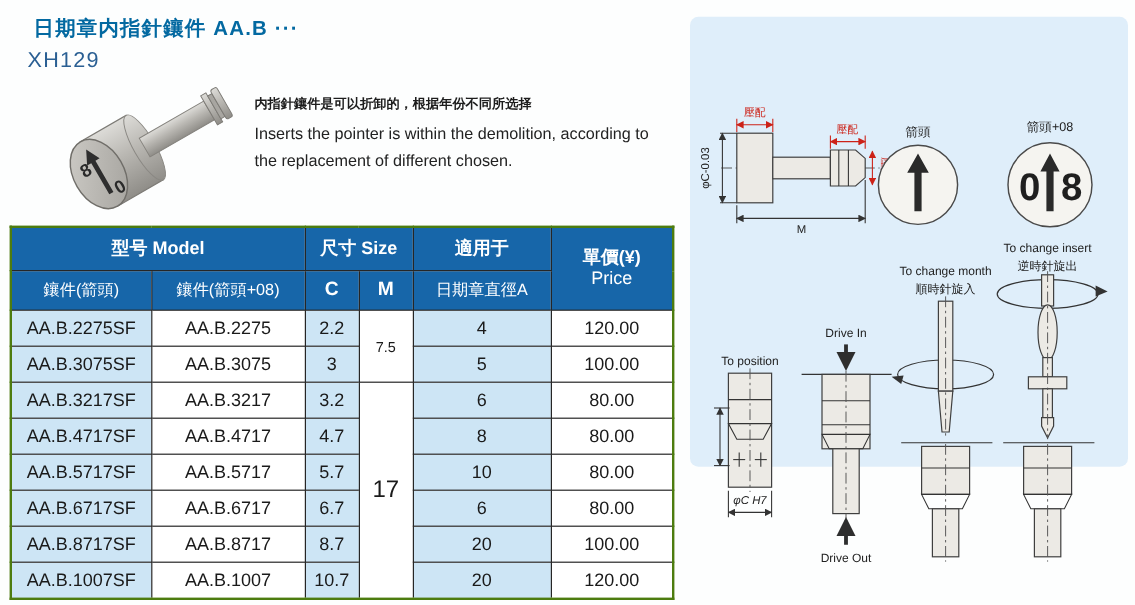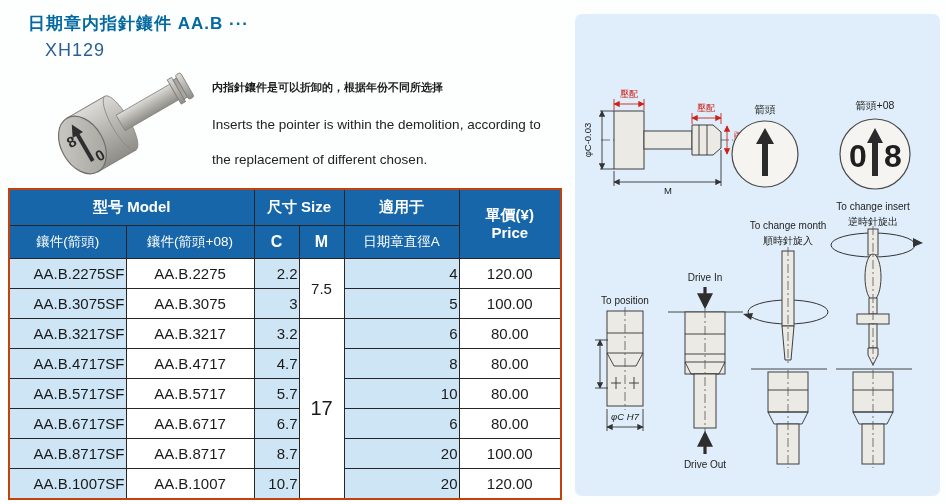--- a/index.html
+++ b/index.html
@@ -1,46 +1,46 @@
 <!DOCTYPE html>
 <html><head>
 <meta charset="utf-8">
 <style>
   html,body{margin:0;padding:0;background:#ffffff;}
   .page{position:relative;width:946px;height:504px;background:#fdfefe;overflow:hidden;
         font-family:"Liberation Sans", sans-serif;}
 
   
   .title{position:absolute;left:28px;top:12px;font-size:17px;font-weight:bold;color:#0369a1;letter-spacing:1px;}
-  .model-code{position:absolute;left:45px;top:40px;font-size:18px;color:#2a5f93;letter-spacing:1px;}
+  .model-code{position:absolute;left:23px;top:40px;font-size:18px;color:#2a5f93;letter-spacing:1px;}
 
   
   .photo{position:absolute;left:32px;top:54px;}
 
   
   .desc{position:absolute;left:212px;top:76px;width:356px;color:#1d1d1d;}
   .desc .zh{font-size:11px;font-weight:bold;line-height:23px;}
-  .desc .en{font-size:13.5px;line-height:19px;margin-top:16px;color:#222;}
+  .desc .en{font-size:13.5px;line-height:19px;margin-top:3px;color:#222;}
 
   
   table.spec{position:absolute;left:8px;top:188px;border-collapse:collapse;table-layout:fixed;
-             width:552px;border:2px solid #c2410c;}
+             width:552px;border:2px solid #4d7c0f;}
   table.spec th,table.spec td{border:1px solid #262626;text-align:center;vertical-align:middle;
              overflow:hidden;white-space:nowrap;}
   table.spec thead th{background:#1766a9;color:#ffffff;}
   tr.h1 th{height:33px;font-size:15px;font-weight:bold;}
   tr.h2 th{height:30px;font-size:13.5px;font-weight:normal;}
   tr.h2 th.cm{font-size:16px;font-weight:bold;}
   th.price-head{font-size:14px;font-weight:normal;line-height:18px;}
-  th.price-head .p2{font-weight:bold;font-size:15px;}
+  th.price-head .p2{font-weight:normal;font-size:15px;}
   table.spec td{height:27px;font-size:15px;color:#1a1a1a;background:#ffffff;}
-  table.spec td.blue{background:#cde5f5;text-align:right;}
-
-  
-  .panel{position:absolute;left:575px;top:14px;width:365px;height:482px;background:#dfeefa;border-radius:7px;}
+  table.spec td.blue{background:#cde5f5;}
+
+  
+  .panel{position:absolute;left:575px;top:14px;width:365px;height:375px;background:#dfeefa;border-radius:7px;}
 
   
   .part{fill:#eceae5;stroke:#3f3f3f;stroke-width:1;}
   .face{fill:#f5f4f0;stroke:#4a4a4a;stroke-width:1.2;}
   .cl{stroke:#555;stroke-width:0.8;stroke-dasharray:9 3 2 3;fill:none;}
   .dim{stroke:#333;stroke-width:0.9;fill:none;}
   .red{stroke:#cc2218;stroke-width:0.9;fill:none;}
   .lbl{font-family:"Liberation Sans",sans-serif;font-size:10px;fill:#222;text-anchor:middle;}
   .lblb{font-family:"Liberation Sans",sans-serif;font-size:10.5px;fill:#1c1c1c;text-anchor:middle;}
   .redlbl{font-family:"Liberation Sans",sans-serif;font-size:9px;fill:#cc2218;text-anchor:middle;}
@@ -112,21 +112,21 @@
         <th class="cm">C</th>
         <th class="cm">M</th>
         <th>日期章直徑A</th>
       </tr>
     </thead>
     <tbody>
       <tr>
         <td class="blue">AA.B.2275SF</td>
         <td>AA.B.2275</td>
         <td class="blue">2.2</td>
-        <td rowspan="2" style="font-size:15px">7.5</td>
+        <td rowspan="2" style="font-size:12px">7.5</td>
         <td class="blue">4</td>
         <td>120.00</td>
       </tr>
       <tr>
         <td class="blue">AA.B.3075SF</td>
         <td>AA.B.3075</td>
         <td class="blue">3</td>
         <td class="blue">5</td>
         <td>100.00</td>
       </tr>

